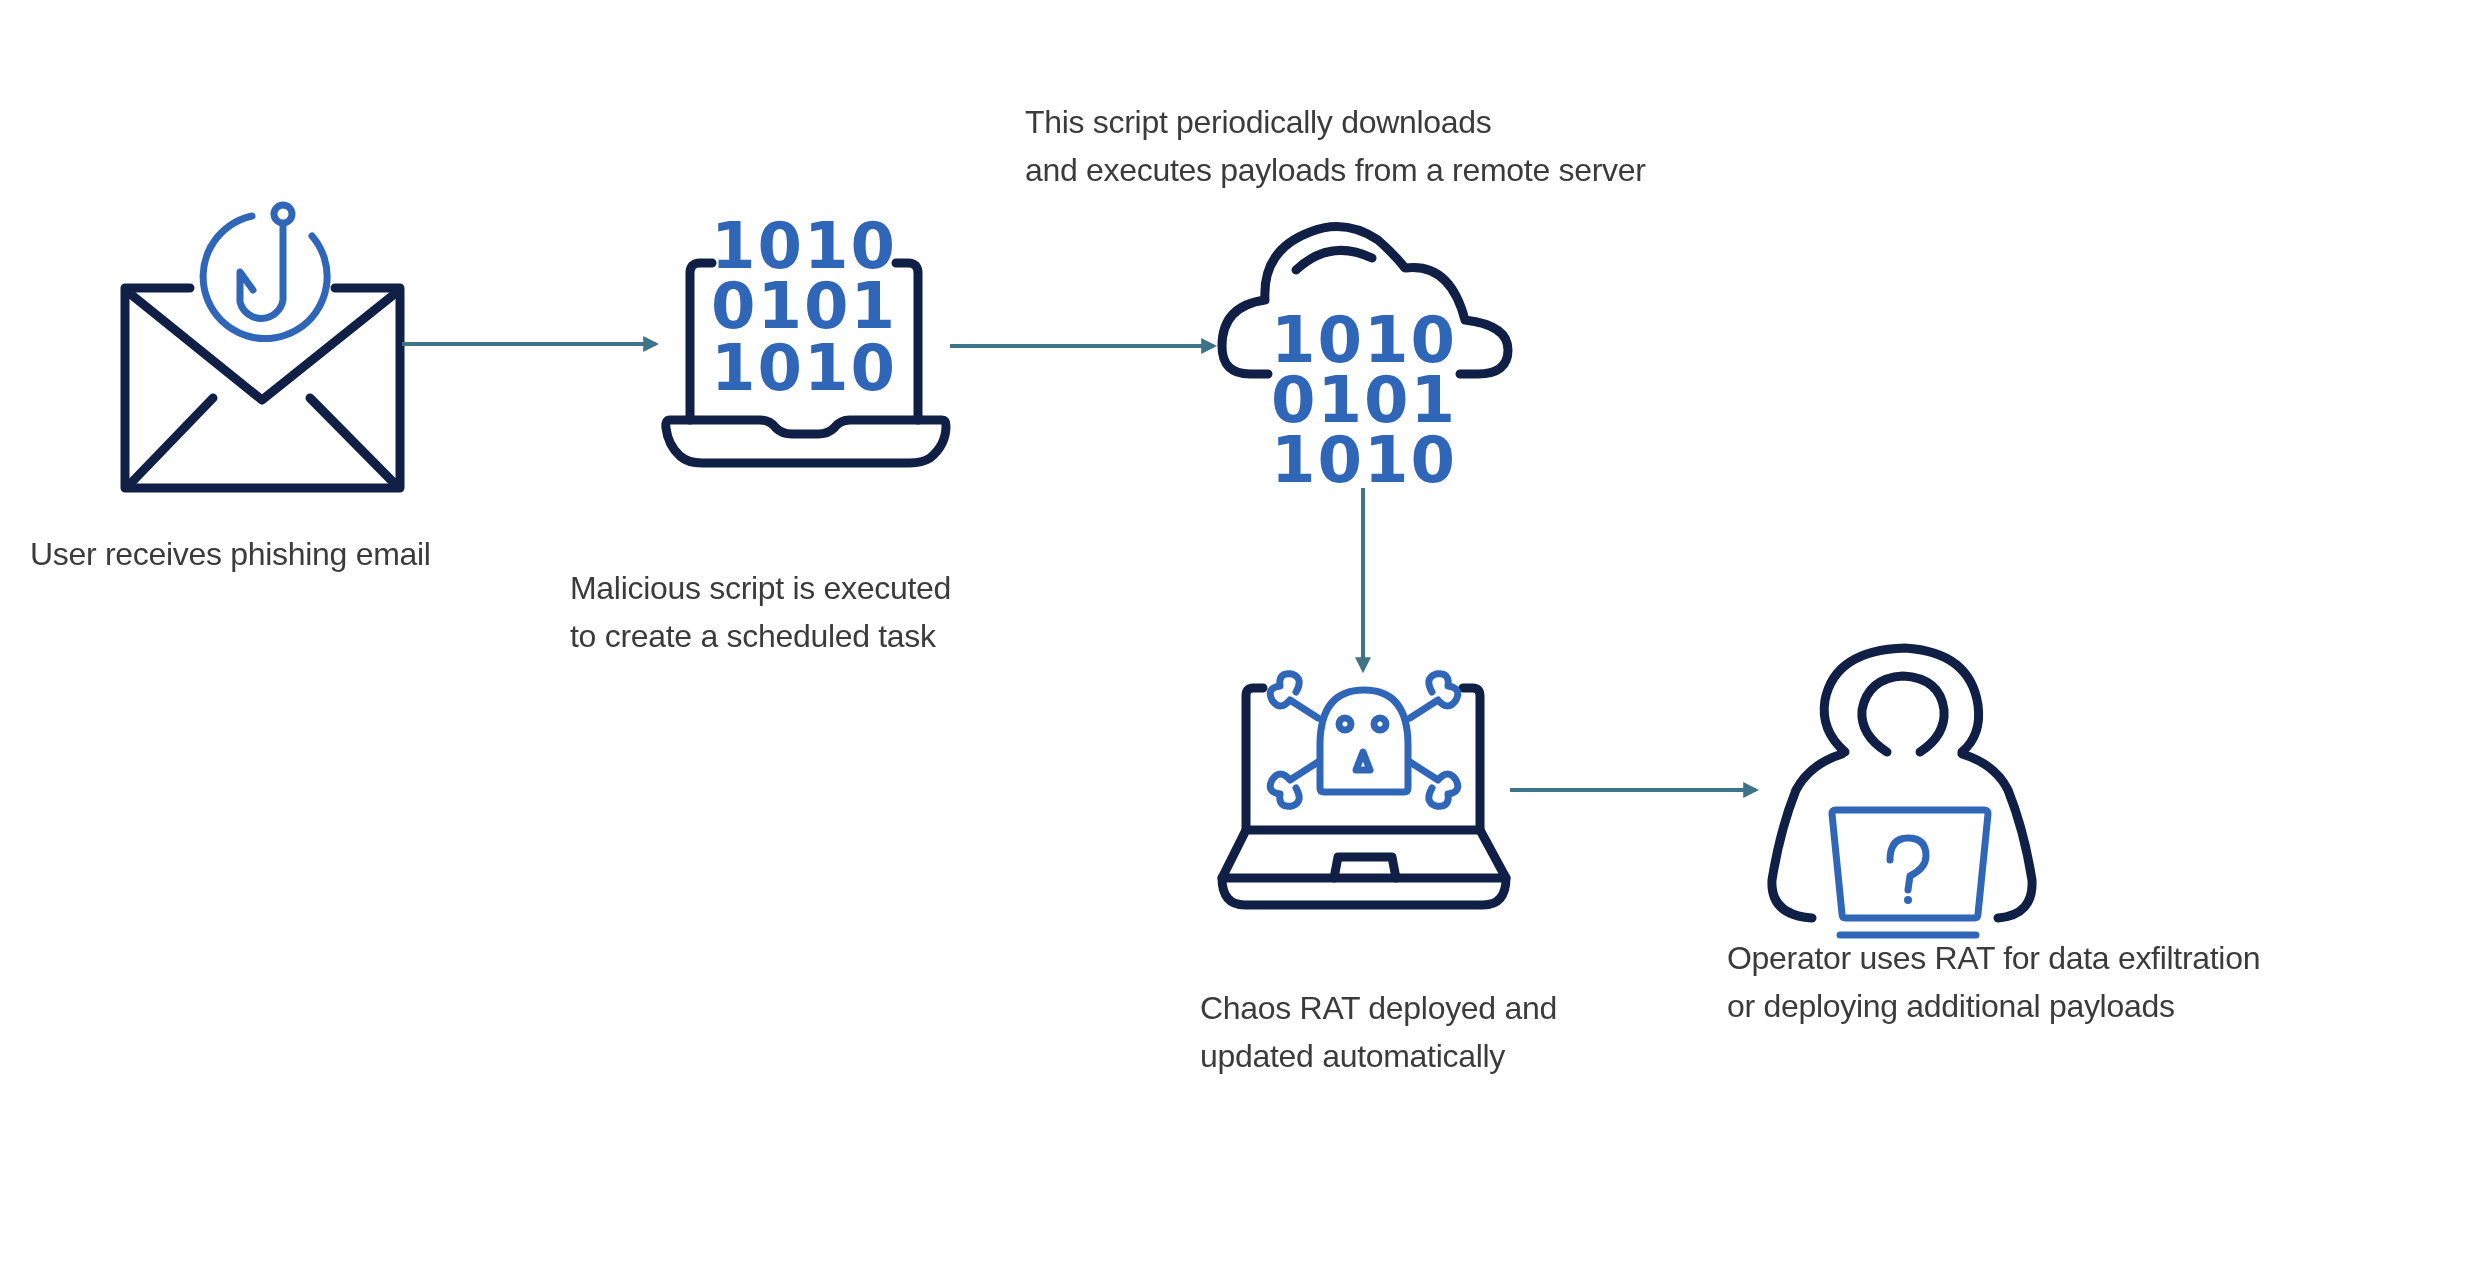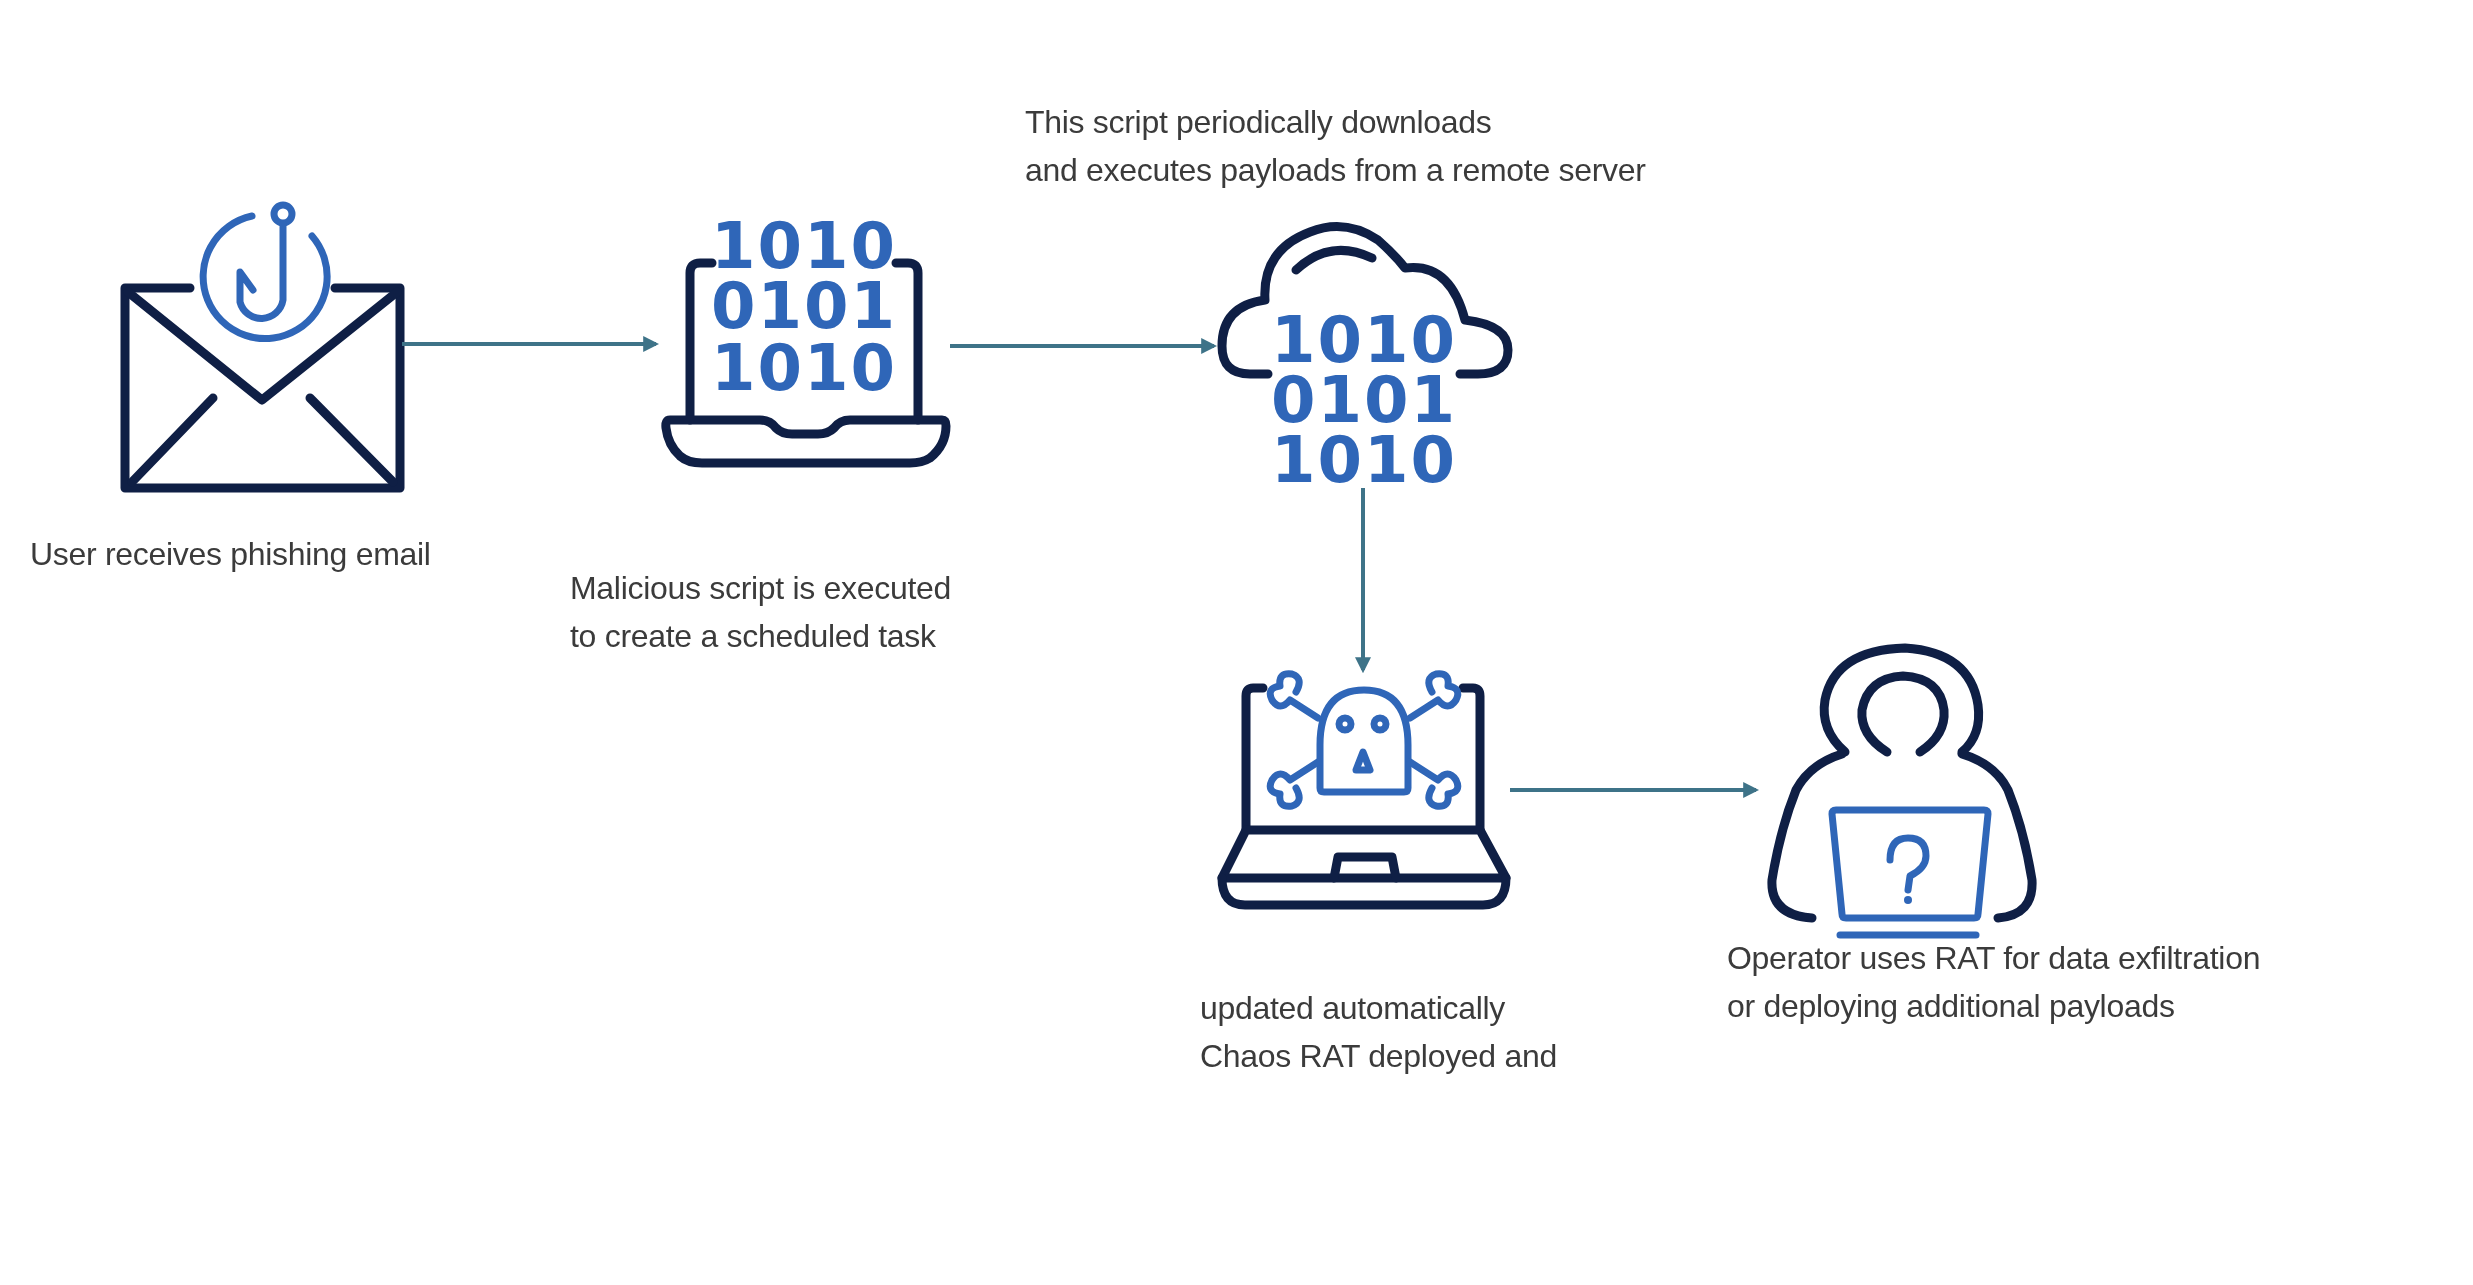--- a/index.html
+++ b/index.html
@@ -101,20 +101,20 @@
   <div>Malicious script is executed</div>
   <div>to create a scheduled task</div>
 </div>
 
 <div class="label" style="left:1025px; top:98px;">
   <div>This script periodically downloads</div>
   <div>and executes payloads from a remote server</div>
 </div>
 
 <div class="label" style="left:1200px; top:984px;">
+  <div>Chaos RAT deployed and</div>
   <div>updated automatically</div>
-  <div>Chaos RAT deployed and</div>
 </div>
 
 <div class="label" style="left:1727px; top:934px;">
   <div>Operator uses RAT for data exfiltration</div>
   <div>or deploying additional payloads</div>
 </div>
 
 </body></html>

